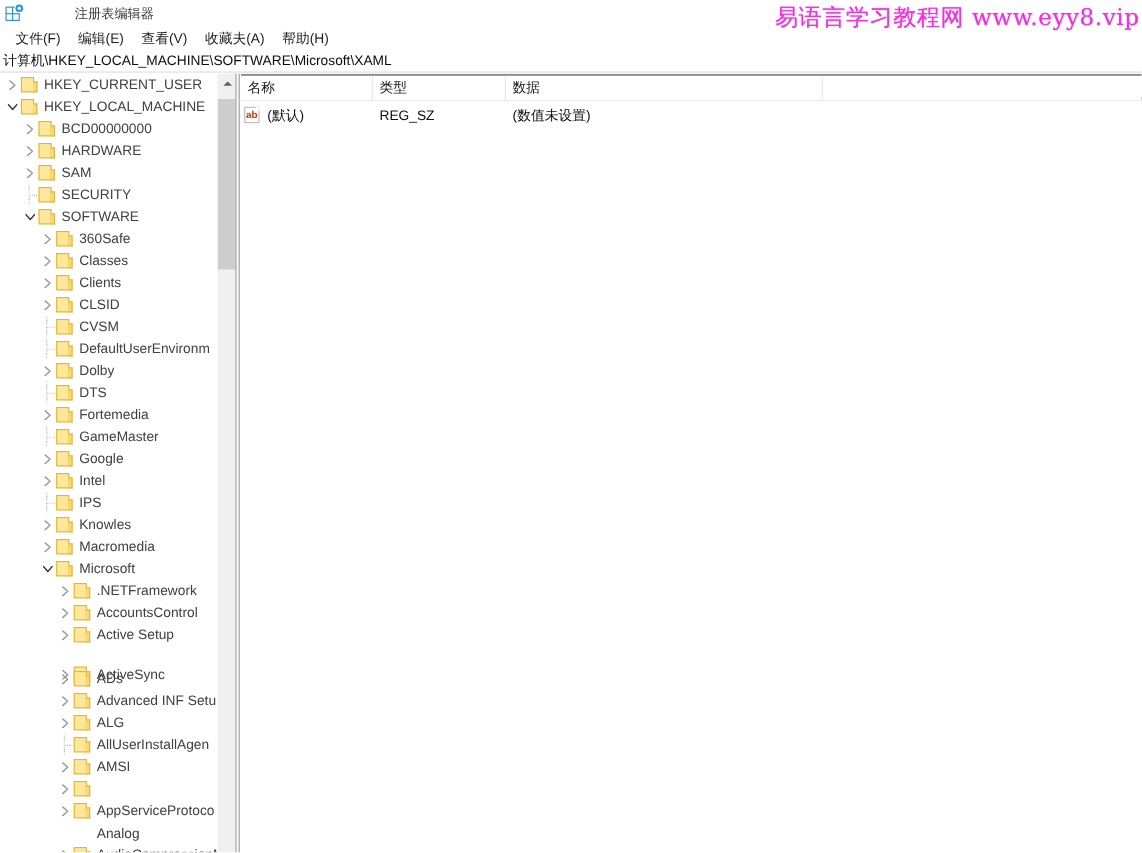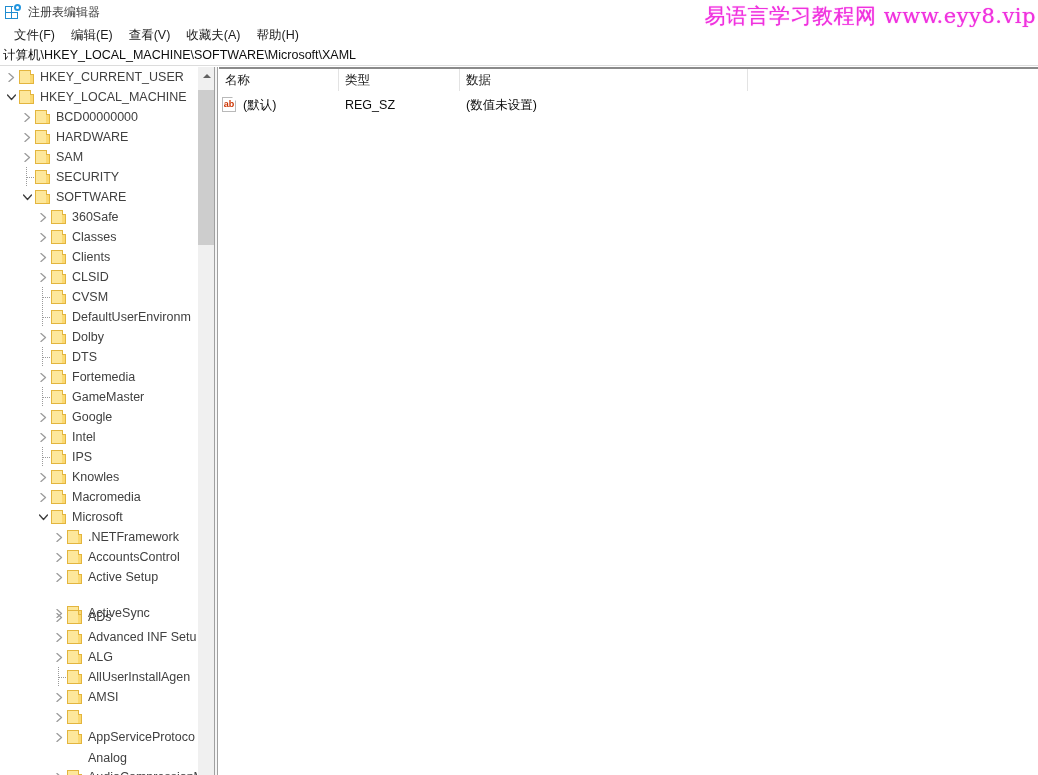--- a/index.html
+++ b/index.html
@@ -63,20 +63,21 @@
     left: 2px; top: 2px;
     width: 3px; height: 3px;
     background: #ffffff;
     border-radius: 50%;
   }
   .title-text {
     font-size: 12px;
     color: #3b3b3b;
     line-height: 24px;
     white-space: nowrap;
+    margin-left: 40px;
   }
 
   
   .menubar {
     position: absolute;
     left: 0; top: 24px;
     width: 1038px; height: 22px;
     background: #ffffff;
     display: flex;
     align-items: center;

